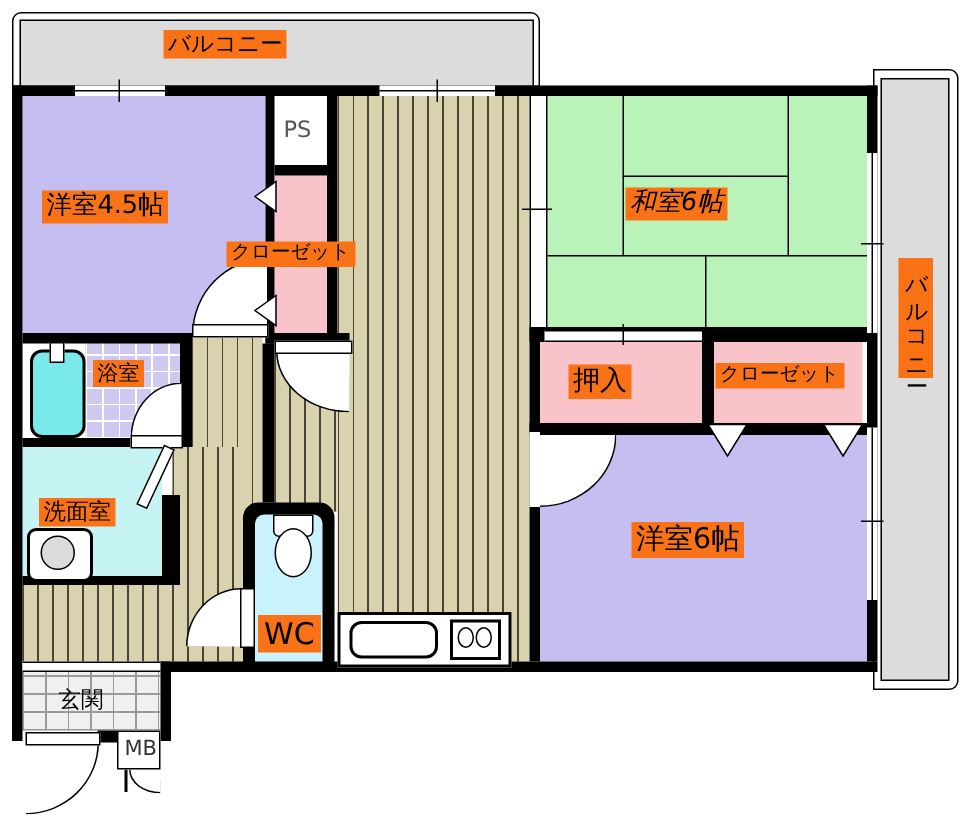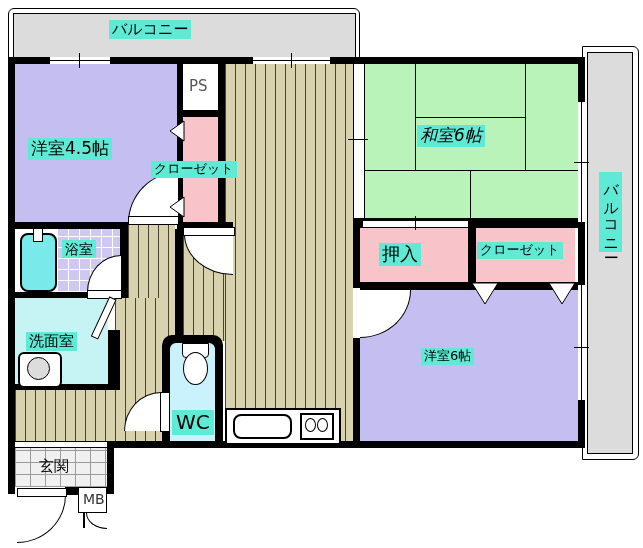--- a/index.html
+++ b/index.html
@@ -9,21 +9,21 @@
   .wall { position:absolute; background:#000; z-index:10; }
   .room { position:absolute; z-index:2; }
   .wood { position:absolute; z-index:3; background-color:#d9d2ae;
           background-image:repeating-linear-gradient(90deg,#4a4435 0,#4a4435 1px,transparent 1px,transparent 10px); }
   .tile { background-color:#cfc8f0;
           background-image:repeating-linear-gradient(0deg,#fff 0,#fff 1px,transparent 1px,transparent 11px),
                            repeating-linear-gradient(90deg,#fff 0,#fff 1px,transparent 1px,transparent 11px); }
   .gtile{ background-color:#f0f0f0;
           background-image:repeating-linear-gradient(0deg,#9b9b9b 0,#9b9b9b 1px,transparent 1px,transparent 12px),
                            repeating-linear-gradient(90deg,#9b9b9b 0,#9b9b9b 1px,transparent 1px,transparent 15px); }
-  .lbl  { position:absolute; background:#5eead4; color:#000; line-height:1.15; padding:1px 3px;
+  .lbl  { position:absolute; background:#f97316; color:#000; line-height:1.15; padding:1px 3px;
           white-space:nowrap; z-index:30; }
   .win  { position:absolute; background:#fff; z-index:12; }
   .ln   { position:absolute; background:#000; z-index:13; }
   .tln  { position:absolute; background:#000; z-index:6; }
   .leaf { position:absolute; background:#fff; border:1px solid #000; z-index:20; }
   .arc  { position:absolute; background:#fff; z-index:18; }
   .fix  { position:absolute; z-index:16; }
   svg.ovl { position:absolute; left:0; top:0; z-index:25; }
   .vtext { writing-mode:vertical-rl; letter-spacing:2px; }
 </style>
@@ -149,26 +149,26 @@
   <div class="a" style="left:15px;top:441px;width:92px;height:7px;background:#fff;border-top:1px solid #000;border-bottom:1px solid #000;z-index:11;"></div>
   <div class="a" style="left:78px;top:487px;width:29px;height:26px;background:#fff;border:1px solid #000;z-index:22;"></div>
 
   <svg class="ovl" width="643" height="548" viewBox="0 0 643 548">
     <polygon points="184,121 170,131 184,141" fill="#fff" stroke="#000" stroke-width="1"></polygon>
     <polygon points="184,197 170,207 184,217" fill="#fff" stroke="#000" stroke-width="1"></polygon>
     <polygon points="472,283 485,304 498,283" fill="#fff" stroke="#000" stroke-width="1"></polygon>
     <polygon points="549,283 562,304 575,283" fill="#fff" stroke="#000" stroke-width="1"></polygon>
   </svg>
 
-  <div class="lbl" style="left:28px;top:138px;font-size:17px;">洋室4.5帖</div>
+  <div class="lbl" style="left:28px;top:127px;font-size:17px;">洋室4.5帖</div>
   <div class="lbl" style="left:186px;top:77px;font-size:15px;color:#555;background:transparent;">PS</div>
   <div class="lbl" style="left:151px;top:161px;font-size:13px;">クローゼット</div>
   <div class="lbl" style="left:417px;top:125px;font-size:17px;font-style:italic;">和室6帖</div>
   <div class="lbl" style="left:379px;top:243px;font-size:18px;">押入</div>
   <div class="lbl" style="left:477px;top:242px;font-size:13px;">クローゼット</div>
-  <div class="lbl" style="left:421px;top:348px;font-size:13px;">洋室6帖</div>
+  <div class="lbl" style="left:421px;top:348px;font-size:19px;">洋室6帖</div>
   <div class="lbl" style="left:62px;top:240px;font-size:14px;">浴室</div>
   <div class="lbl" style="left:26px;top:332px;font-size:15px;">洗面室</div>
   <div class="lbl" style="left:172px;top:410px;font-size:20px;padding:1px 4px;">WC</div>
   <div class="lbl" style="left:36px;top:457px;font-size:15px;background:transparent;">玄関</div>
   <div class="lbl" style="left:80px;top:490px;font-size:14px;color:#333;background:transparent;">MB</div>
 
 </div>
 
 </body></html>

